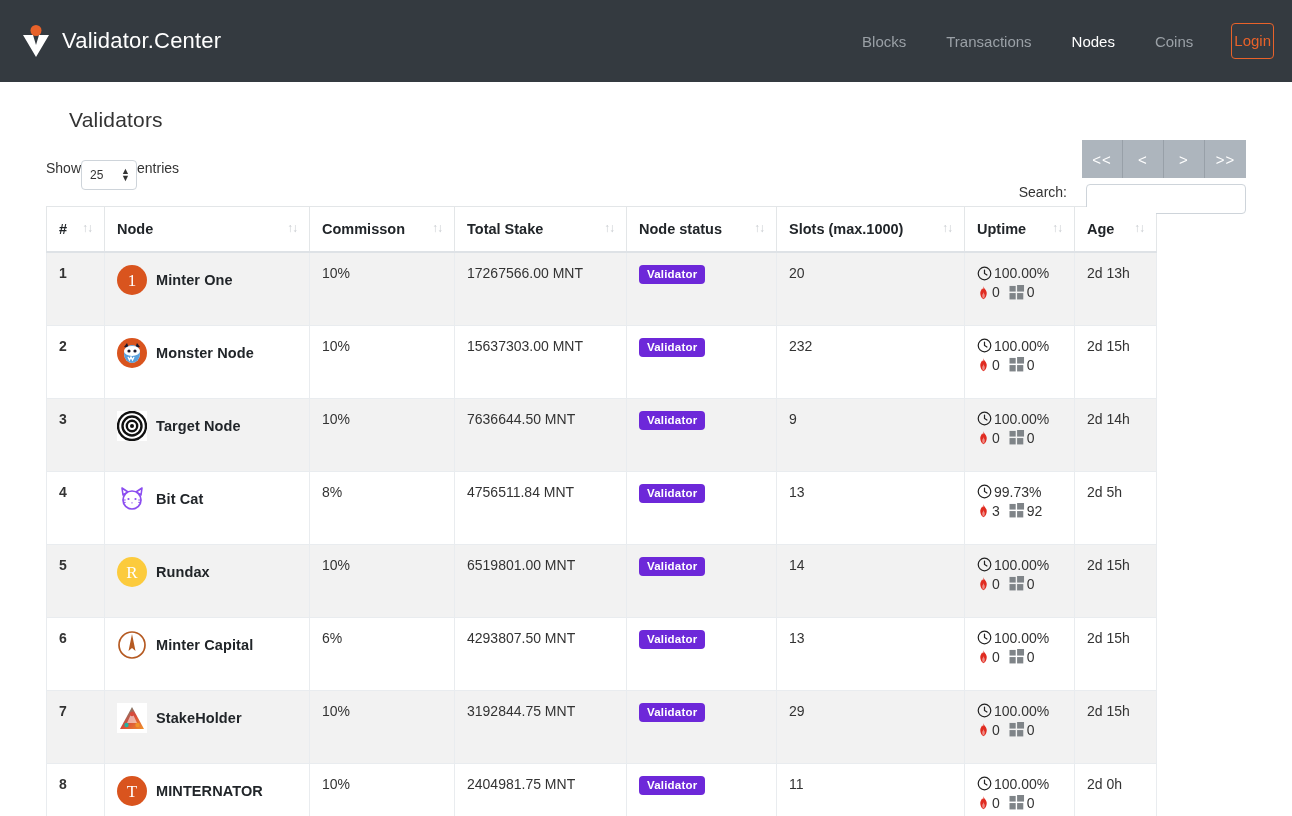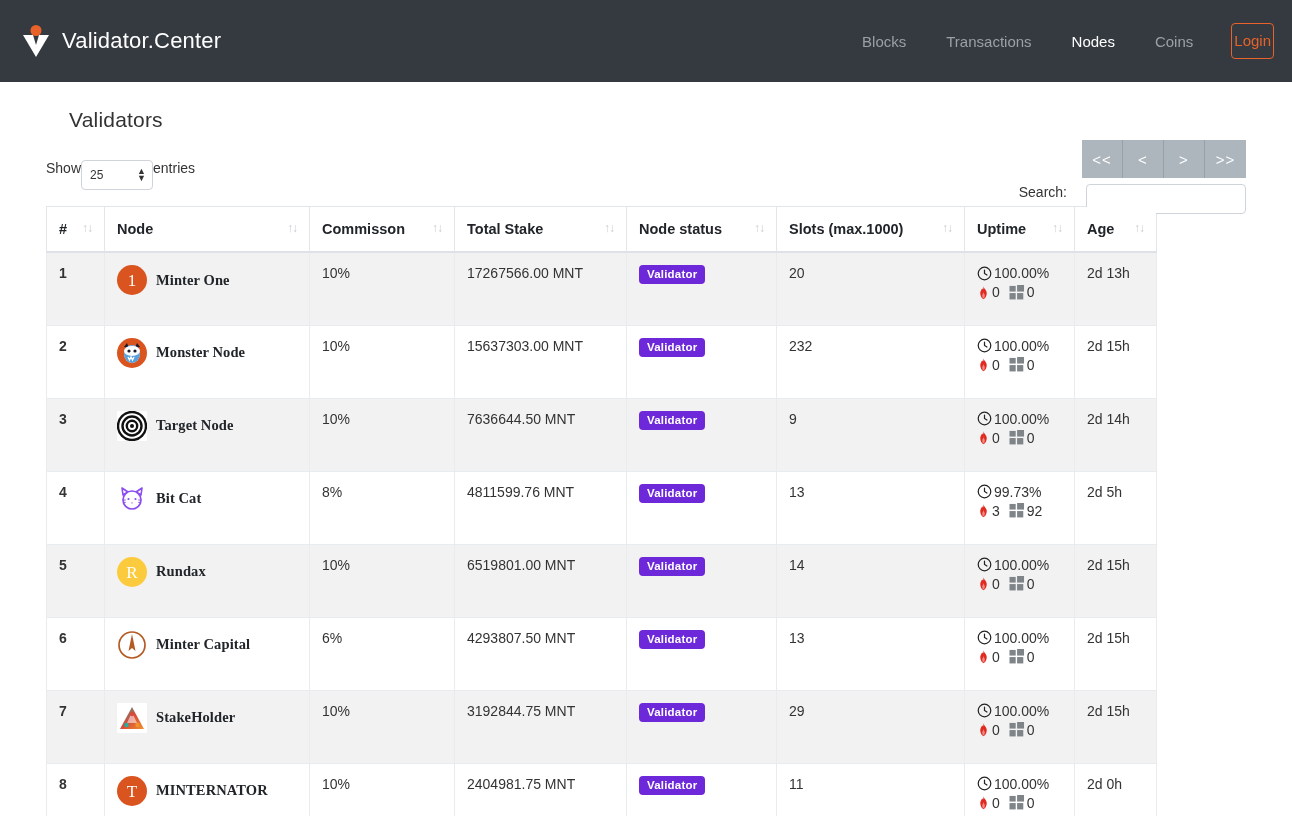--- a/index.html
+++ b/index.html
@@ -52,21 +52,21 @@
     display:flex; align-items:flex-start; justify-content:space-between;
     padding:6px 0 0 0; position:relative; height:58px;
   }
   .dt-length{
     display:flex; gap:0; font-size:14px; color:#333;
     padding-left:0px; margin-top:14px;
   }
   .dt-select{
     appearance:none; -webkit-appearance:none;
     border:1px solid #ced4da; border-radius:4px;
-    background:#fff; height:30px; width:72px;
+    background:#fff; height:30px; width:56px;
     font-size:12px; font-family:inherit; color:#333;
     padding:0 18px 0 8px; cursor:pointer;
   }
   .select-wrap{ position:relative; display:inline-block; }
   .select-arrows{
     position:absolute; right:7px; top:50%; transform:translateY(-50%);
     font-size:9px; color:#333; line-height:7px; pointer-events:none; text-align:center;
   }
 
   .right-controls{
@@ -110,21 +110,21 @@
   table.validators td{
     border:1px solid #e9ecef;
     padding:12px 12px; vertical-align:top; font-size:14px; color:#333;
     height:73px;
   }
   tr.odd td{ background:#f2f2f2; }
   tr.even td{ background:#ffffff; }
   td.idx{ font-weight:bold; font-size:14px; color:#212529; }
 
   .node-cell{ display:flex; align-items:center; gap:9px; }
-  .node-name{ font-weight:bold; font-size:14.5px; color:#212529; letter-spacing:.1px;font-family:Liberation Serif, serif;}
+  .node-name{ font-weight:bold; font-size:14.5px; color:#212529; letter-spacing:.1px;}
   .avatar{ width:30px; height:30px; flex:0 0 30px; position:relative; }
 
   .badge-validator{
     display:inline-block; background:#6d28d9; color:#fff;
     font-size:11.5px; font-weight:bold; border-radius:4px;
     padding:3px 8px 4px 8px; letter-spacing:.2px;
   }
 
   .uptime-top{ display:flex; align-items:center; gap:1px; font-size:14px; }
   .uptime-bot{ display:flex; align-items:center; gap:2px; font-size:14px; margin-top:3px;}
@@ -383,21 +383,21 @@
                   <circle cx="11.5" cy="15" r="1.1" fill="#8b4df0"></circle>
                   <circle cx="18.5" cy="15" r="1.1" fill="#8b4df0"></circle>
                   <path d="M14 18.4 h2 l-1 1.4 z" fill="#8b4df0"></path>
                   <path d="M6.5 16 h2.2 M6.5 18.4 h2.2 M21.3 16 h2.2 M21.3 18.4 h2.2" stroke="#8b4df0" stroke-width="1"></path>
                 </svg>
               </span>
               <span class="node-name">Bit Cat</span>
             </div>
           </td>
           <td>8%</td>
-          <td>4811599.76 MNT</td>
+          <td>4756511.84 MNT</td>
           <td><span class="badge-validator">Validator</span></td>
           <td>13</td>
           <td>
             <div class="uptime-top">
               <span>
                 <svg width="15" height="15" viewBox="0 0 16 16" style="margin-right:1px">
                   <circle cx="8" cy="8" r="6.7" fill="none" stroke="#222" stroke-width="1.3"></circle>
                   <path d="M8 4.3 V8 L10.6 9.6" stroke="#222" stroke-width="1.3" fill="none" stroke-linecap="round"></path>
                 </svg>
               </span>

